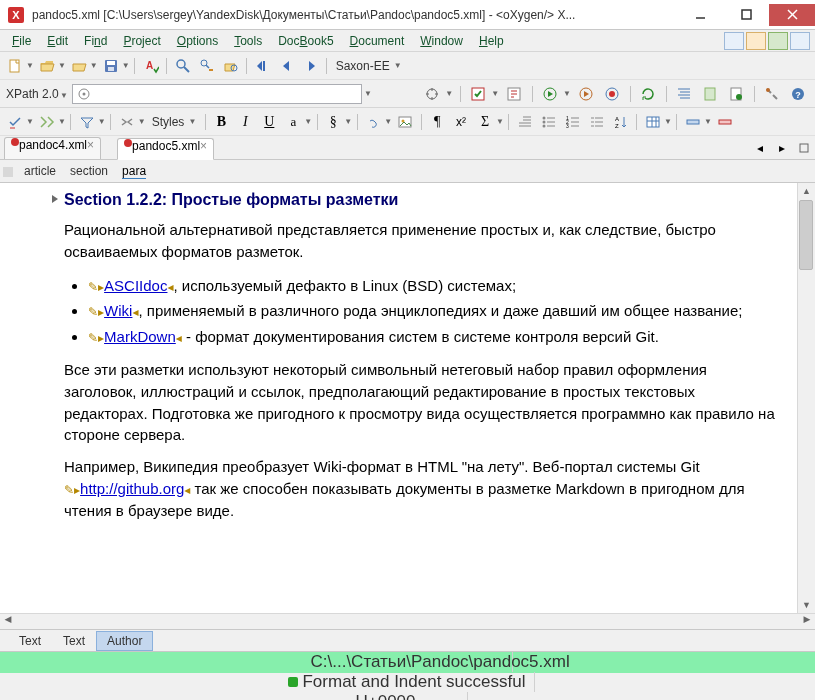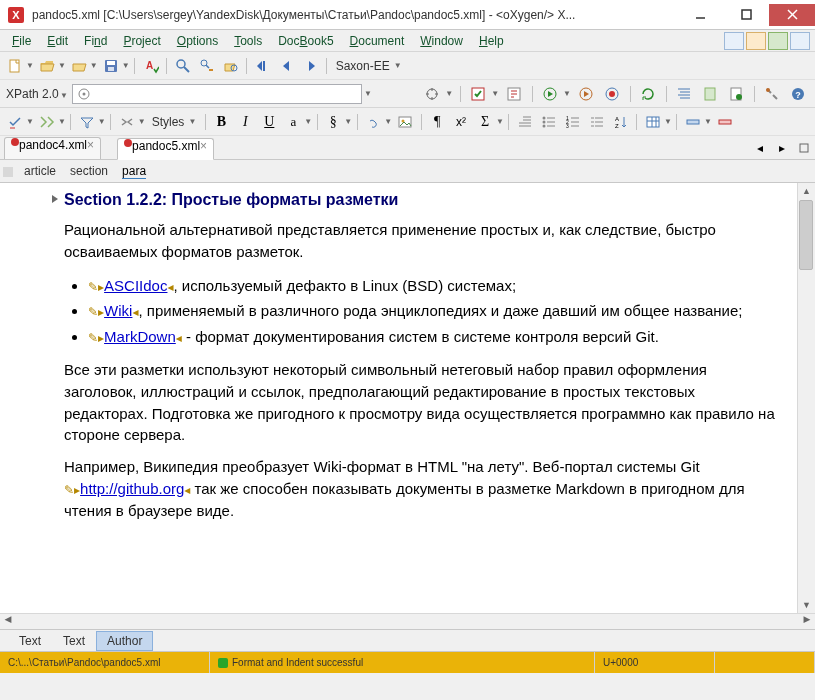--- a/index.html
+++ b/index.html
@@ -66,21 +66,21 @@
 
 .hscroll { height:16px; background:#f0f0f0; display:flex; border-top:1px solid #d8d8d8;}
 .hscroll .track { flex:1; }
 
 
 .modetabs { height:22px; background:#f0f0f0; border-top:1px solid #c8c8c8; display:flex; align-items:center; padding:0 8px; gap:0;}
 .modetab { padding:2px 10px; color:#333; border:1px solid transparent;}
 .modetab.active { background:#c4d7ee; border:1px solid #8ab0dc;}
 
 
-.statusbar { height:22px; background:#eab308; border-top:1px solid #c8c8c8; display:flex; align-items:center; font-size:10px; color:#333;}
+.statusbar { height:22px; background:#86efac; border-top:1px solid #c8c8c8; display:flex; align-items:center; font-size:17px; color:#333;flex-direction:column;}
 .statusbar .cell { padding:0 8px; border-right:1px solid #d0d0d0; height:100%; display:flex; align-items:center; gap:4px;}
 .statusbar .greenled { width:10px; height:10px; background:#2aa52a; border-radius:2px;}
 </style>
 </head>
 <body>
 
 <div class="titlebar">
   <span class="appicon">
     <svg viewBox="0 0 20 20">
         <rect x="2" y="2" width="16" height="16" fill="#d03030" rx="2"></rect>

